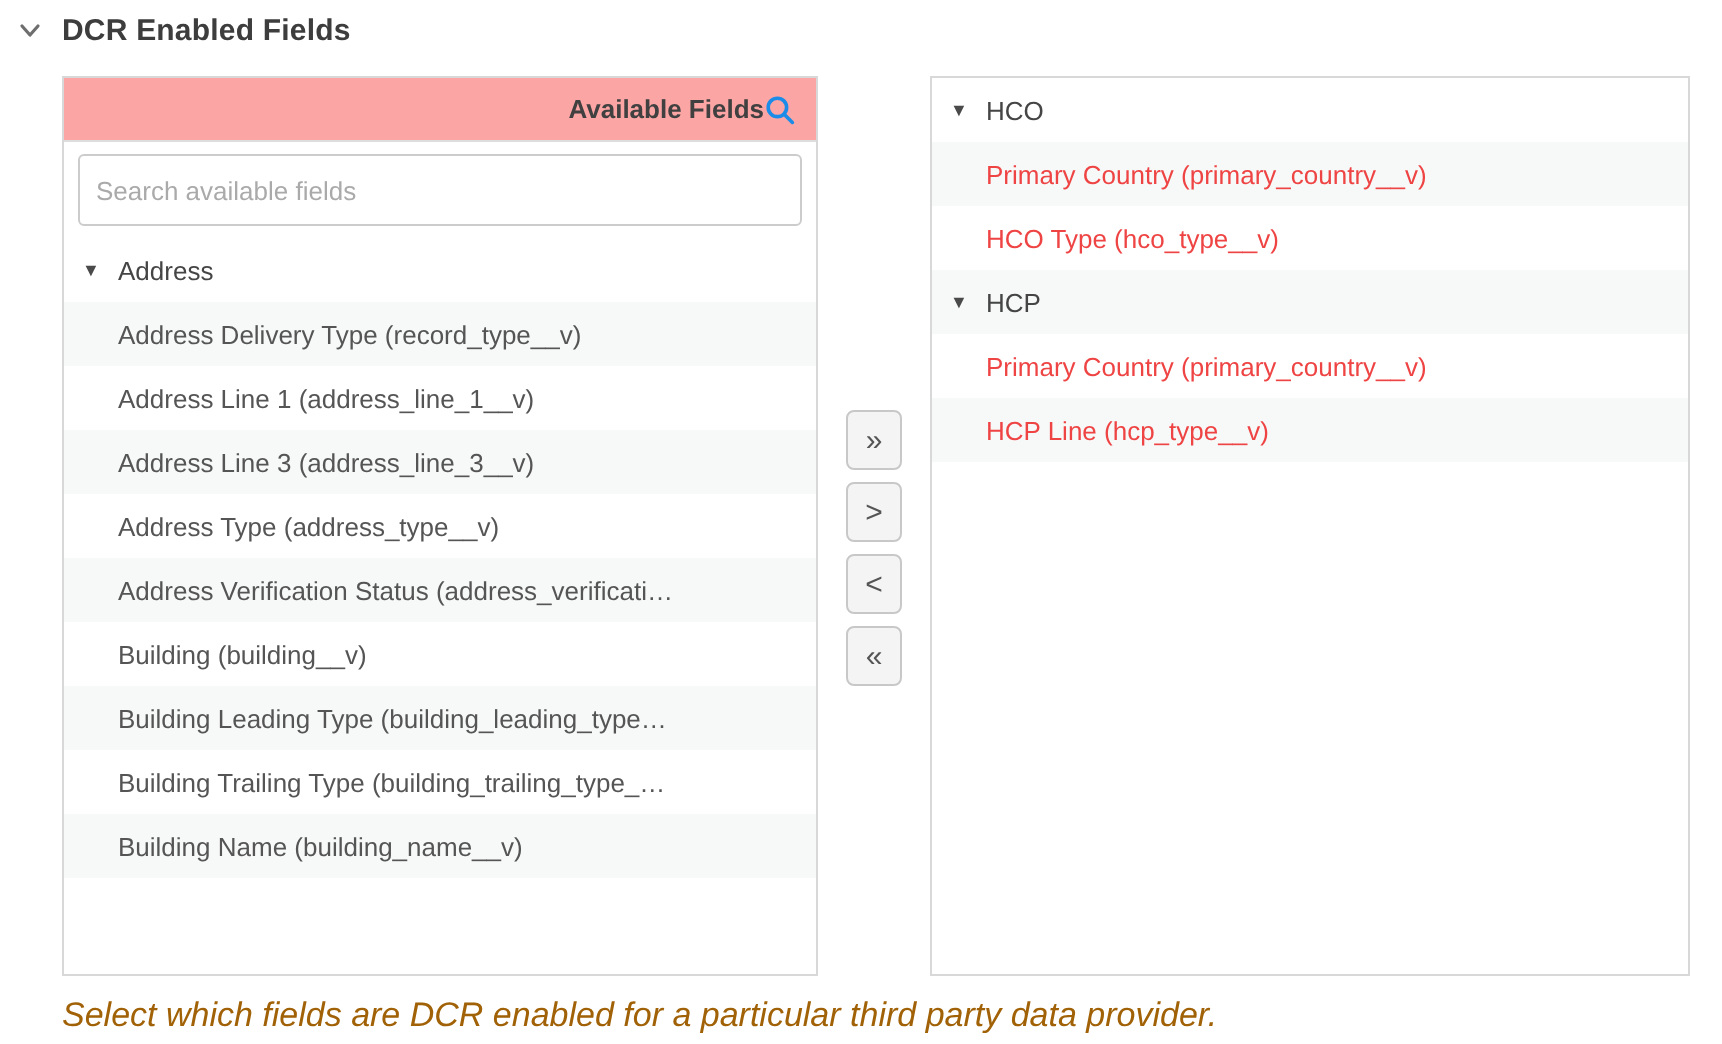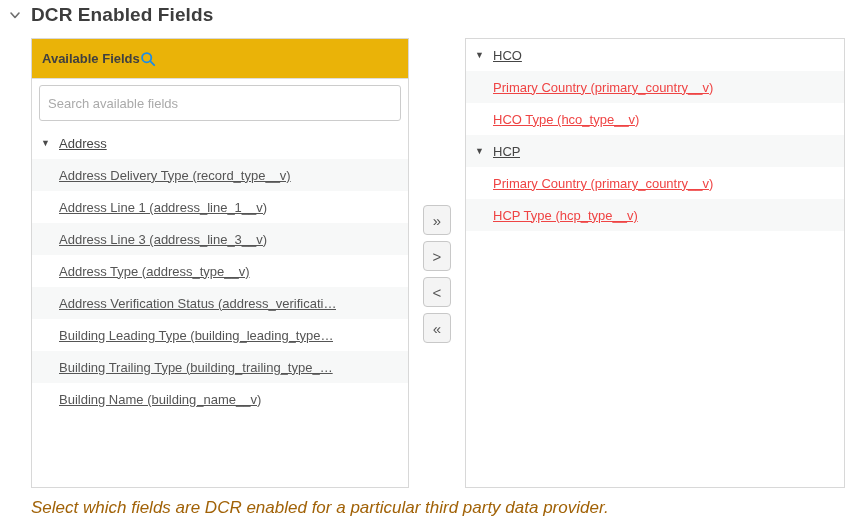--- a/index.html
+++ b/index.html
@@ -2,50 +2,50 @@
 <html><head>
 <meta charset="utf-8">
 <style>
   * { box-sizing: border-box; margin: 0; padding: 0; }
   html, body { width: 861px; height: 522px; background: #ffffff; overflow: hidden; }
   body { font-family: "Liberation Sans", "DejaVu Sans", sans-serif; color: #555; }
 
   .section { padding: 5px 0 0 8px; }
   .section-header { display: flex; align-items: center; gap: 9px; height: 20px; }
   .section-chevron { width: 14px; height: 14px; display: inline-flex; align-items: center; justify-content: center; cursor: pointer; }
-  .section-title { font-size: 19px; font-weight: bold; color: #3d3d3d; letter-spacing: 0.1px; }
+  .section-title { font-size: 15px; font-weight: bold; color: #3d3d3d; letter-spacing: 0.1px; }
 
   .picker { display: flex; margin: 13px 0 0 23px; align-items: stretch; }
 
   .panel { border: 1px solid #d8d8d8; background: #fff; height: 450px; overflow: hidden; }
   .panel.left  { width: 378px; }
   .panel.right { width: 380px; }
 
-  .panel-header { height: 40px; background: #eab308; border-bottom: 1px solid #ddd;
-                  display: flex; align-items: center; justify-content: flex-start; padding: 0 10px; }
+  .panel-header { height: 32px; background: #fca5a5; border-bottom: 1px solid #ddd;
+                  display: flex; align-items: center; justify-content: flex-end; padding: 0 10px; }
   .panel-title { font-size: 13px; font-weight: bold; color: #404040; }
   .panel-search-icon { width: 16px; height: 16px; display: inline-flex; cursor: pointer; }
 
   .search-wrap { padding: 6px 7px 6px 7px; }
   .search-input { width: 100%; height: 36px; border: 1px solid #ccc; border-radius: 3px;
                   font-family: "Liberation Sans", sans-serif; font-size: 13px; color: #555; padding: 0 8px; outline: none; }
   .search-input::placeholder { color: #aaa; }
 
   .list { overflow: hidden; }
   .panel.left  .list { height: 378px; }
   .panel.right .list { height: 417px; }
   .row { height: 32px; display: flex; align-items: center; font-size: 13px; color: #555; cursor: pointer;
          white-space: nowrap; overflow: hidden; }
   .list .row:nth-child(even) { background: #f7f8f8; }
   .row .arrow { width: 12px; font-size: 9px; color: #4a4a4a; margin: 0 6px 0 9px; flex: 0 0 auto; }
   .row.group { color: #454545; }
   .row.group .row-label { padding-left: 0; }
   .row.child .row-label { padding-left: 27px; }
   .row.locked { color: #ef4444; }
-  .row-label { overflow: hidden; text-overflow: ellipsis; text-decoration: underline; }
+  .row-label { overflow: hidden; text-overflow: ellipsis; }
 
   .transfer-col { width: 56px; display: flex; flex-direction: column; align-items: center; padding-top: 167px; }
   .transfer-btn { width: 28px; height: 30px; margin-bottom: 6px; background: #f4f4f4; border: 1px solid #c8c8c8;
                   border-radius: 4px; color: #555; font-size: 15px; line-height: 1; cursor: pointer;
                   display: flex; align-items: center; justify-content: center; font-family: "Liberation Sans", sans-serif; }
 
   .footer-note { margin: 10px 0 0 23px; font-style: italic; font-size: 17px; color: #a16207; }
 </style>
 </head>
 <body>
@@ -89,20 +89,23 @@
           <div class="row child">
             <span class="row-label">Address Line 3 (address_line_3__v)</span>
           </div>
           <div class="row child">
             <span class="row-label">Address Type (address_type__v)</span>
           </div>
           <div class="row child">
             <span class="row-label">Address Verification Status (address_verificati…</span>
           </div>
           <div class="row child">
+            <span class="row-label">Building (building__v)</span>
+          </div>
+          <div class="row child">
             <span class="row-label">Building Leading Type (building_leading_type…</span>
           </div>
           <div class="row child">
             <span class="row-label">Building Trailing Type (building_trailing_type_…</span>
           </div>
           <div class="row child">
             <span class="row-label">Building Name (building_name__v)</span>
           </div>
         </div>
     </div>
@@ -127,21 +130,21 @@
             <span class="row-label">HCO Type (hco_type__v)</span>
           </div>
           <div class="row group">
             <span class="arrow">▼</span>
             <span class="row-label">HCP</span>
           </div>
           <div class="row child locked">
             <span class="row-label">Primary Country (primary_country__v)</span>
           </div>
           <div class="row child locked">
-            <span class="row-label">HCP Type (hcp_type__v)</span>
+            <span class="row-label">HCP Line (hcp_type__v)</span>
           </div>
         </div>
     </div>
 
   </div>
 
   <div class="footer-note">Select which fields are DCR enabled for a particular third party data provider.</div>
 </div>
 
 </body></html>

